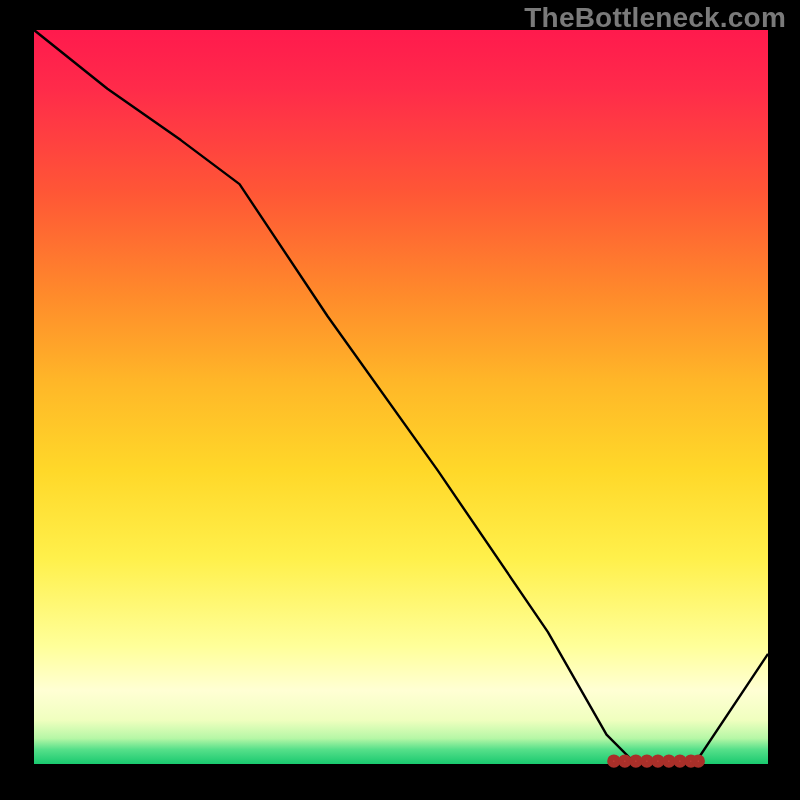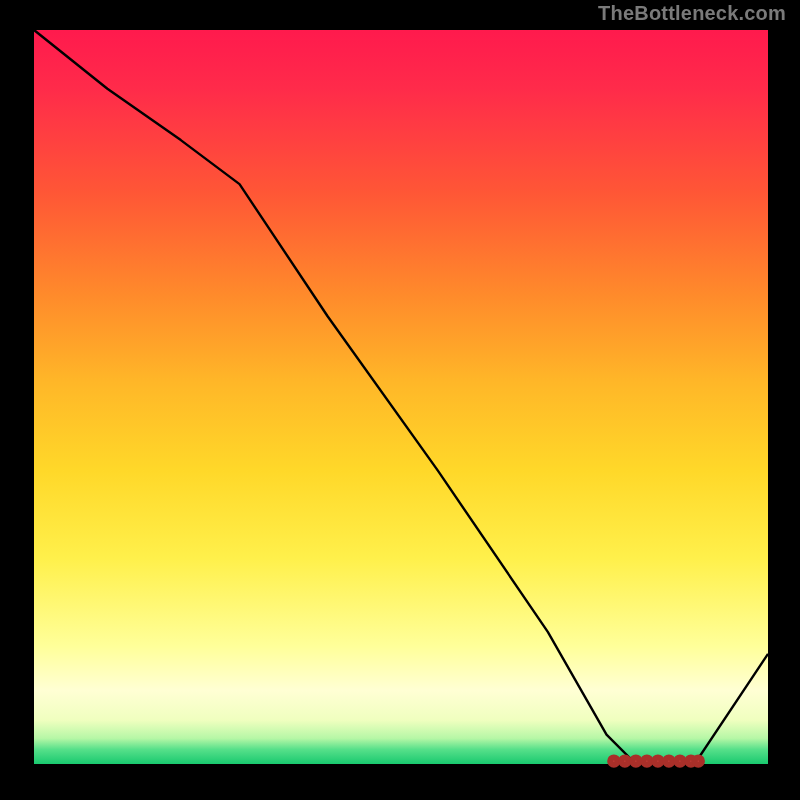--- a/index.html
+++ b/index.html
@@ -13,21 +13,21 @@
   }
   .wrap {
     position: relative;
     width: 800px;
     height: 800px;
   }
   .watermark {
     position: absolute;
     top: 2px;
     right: 14px;
-    font-size: 20px;
+    font-size: 28px;
     font-weight: 600;
     color: #7a7a7a;
     letter-spacing: 0.2px;
     user-select: none;
     margin-left: 31px;
   }
   
   .plot {
     position: absolute;
     left: 34px;

